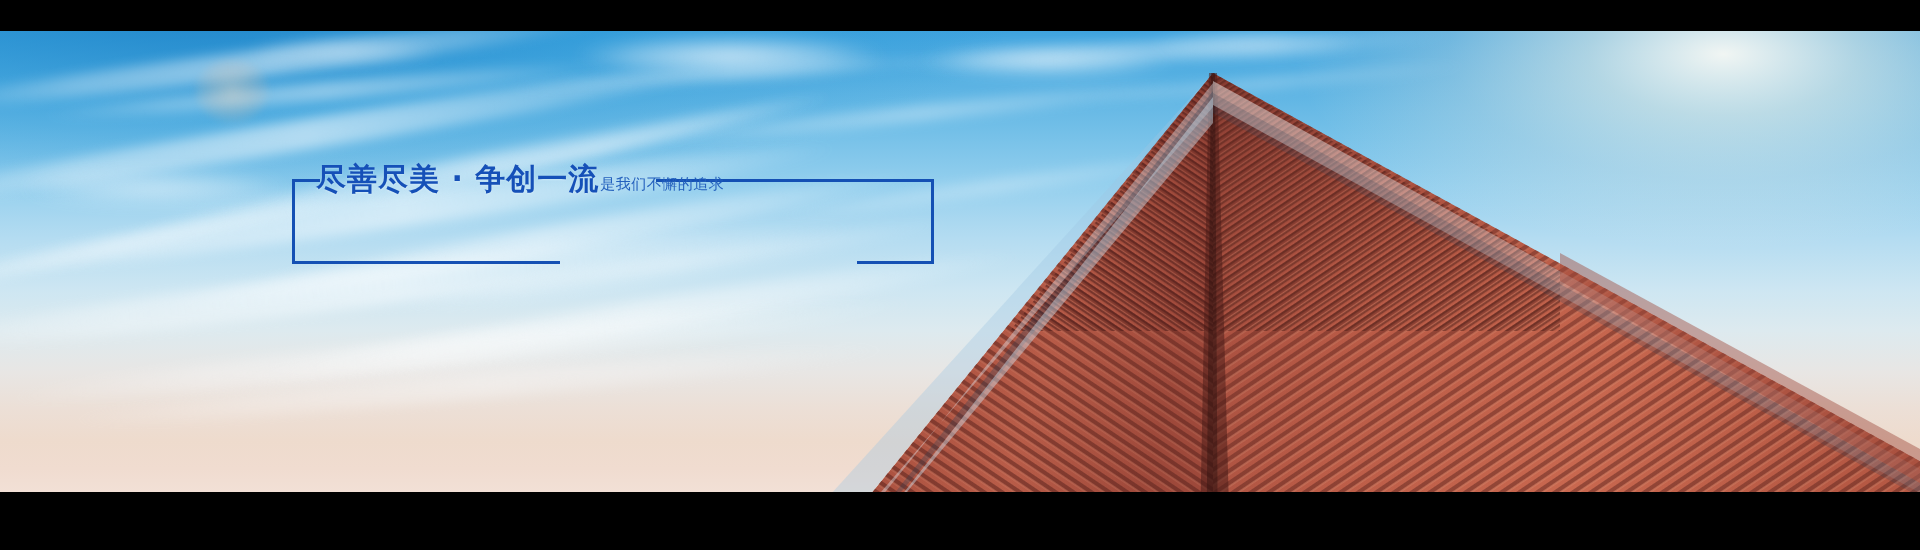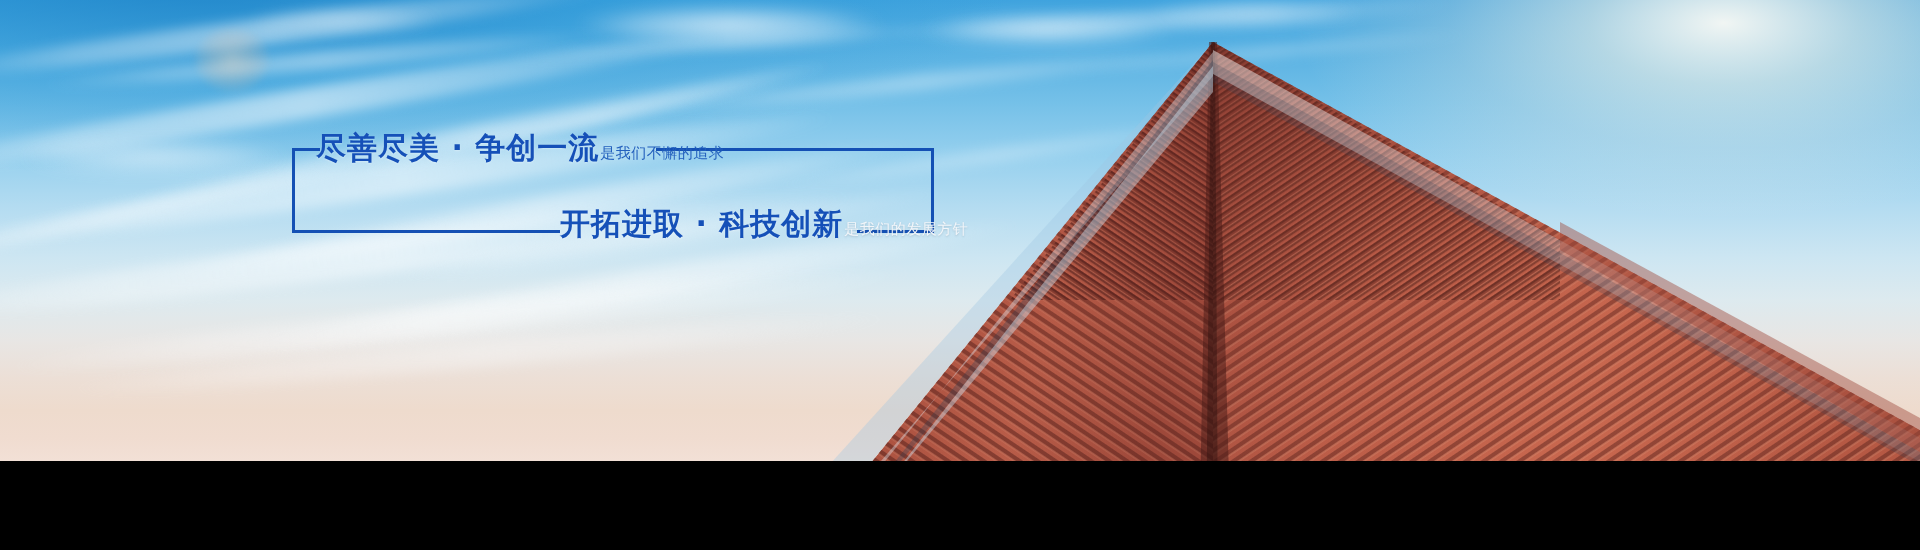--- a/index.html
+++ b/index.html
@@ -3,20 +3,21 @@
 <meta charset="utf-8">
 <style>
   * { margin:0; padding:0; box-sizing:border-box; }
   html,body { width:1920px; height:550px; overflow:hidden; background:#000; }
   body { font-family:"Liberation Sans","DejaVu Sans",sans-serif; }
 
   .banner {
     position:relative;
     width:1920px; height:461px;
     overflow:hidden;
+    margin-top:31px;
   }
 
   
   .sky {
     position:absolute; inset:0;
     background:
       linear-gradient(to bottom,
         #3fa3de 0%,
         #56b0e2 10%,
         #74c0e8 22%,
@@ -289,19 +290,16 @@
     <div class="frm frm-top-right"></div>
     <div class="frm frm-right"></div>
     <div class="frm frm-bot-left"></div>
     <div class="frm frm-bot-right"></div>
 
     <div class="line line-1">
       <span class="big">尽善尽美 · 争创一流</span><span class="small small-blue">是我们不懈的追求</span>
     </div>
 
 
-    <div class="line line-3">
-      <span class="big">开拓进取 · 科技创新</span><span class="small small-white">是我们的发展方针</span>
-    </div>
 
   </div>
 
 </div>
 
 </body></html>

